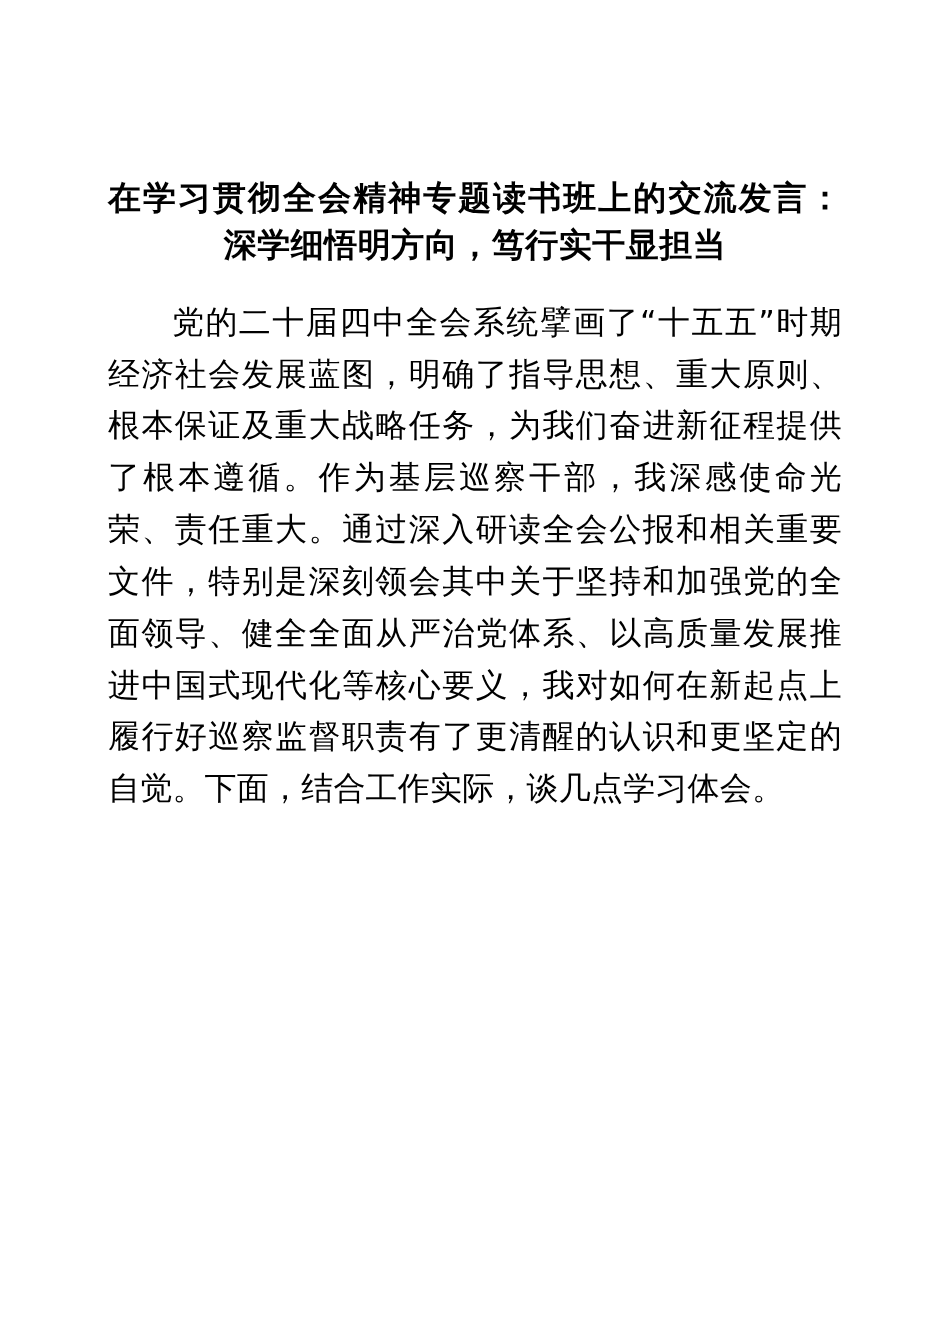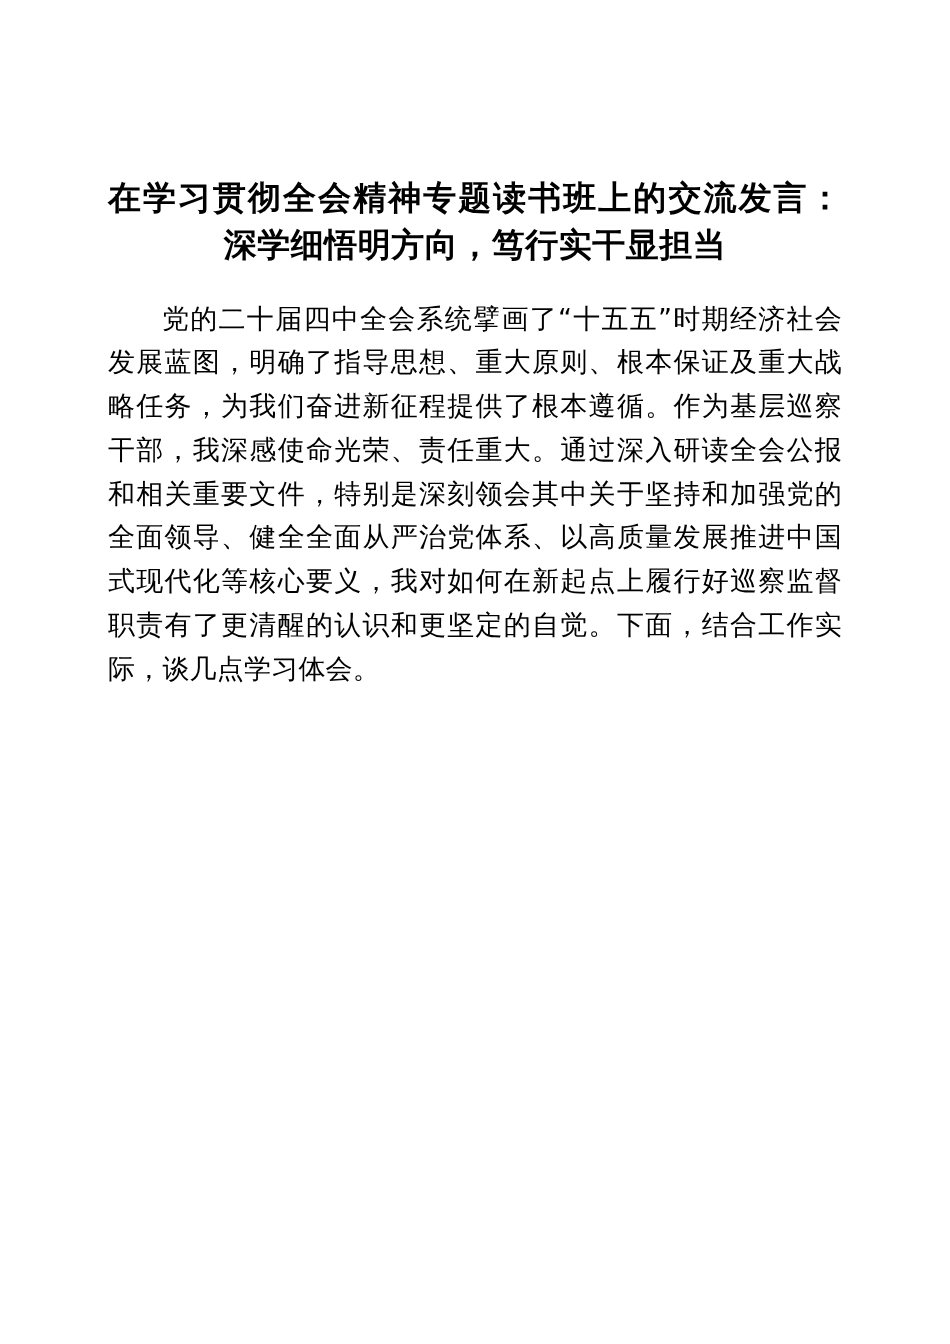--- a/index.html
+++ b/index.html
@@ -27,21 +27,21 @@
     font-size: 33px;
     line-height: 1.42;
     letter-spacing: 0.5px;
     text-align: justify;
     text-align-last: center;
     margin: 0 0 28px 0;
     color: #000000;
   }
   .para {
     font-family: "DejaVu Sans", "Liberation Sans", sans-serif;
-    font-size: 27px;
+    font-size: 32px;
     line-height: 1.62;
     letter-spacing: 0.2px;
     text-align: justify;
     text-justify: inter-ideograph;
     margin: 0 0 6px 0;
     text-indent: 2em;
     color: #000000;
   }
 </style>
 </head>

